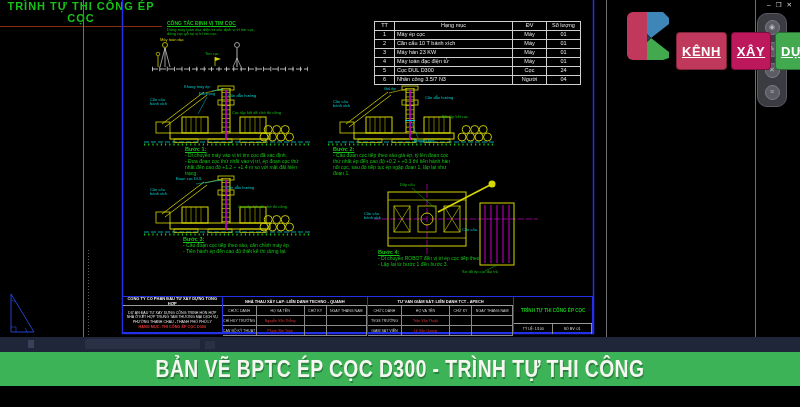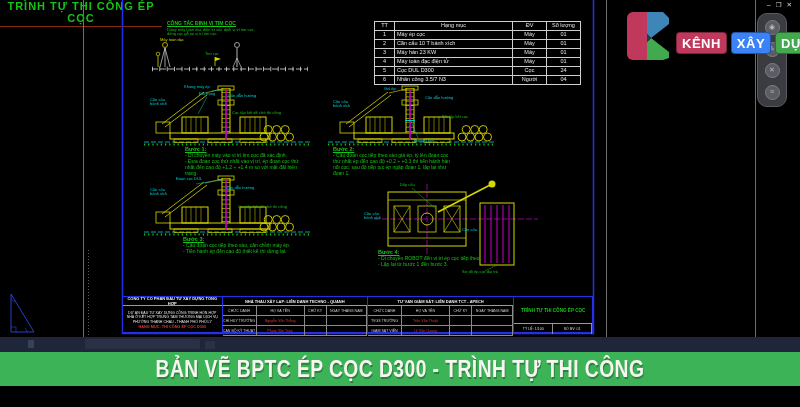--- a/index.html
+++ b/index.html
@@ -44,23 +44,23 @@
   .company-red{color:#e03434;font-size:3.8px;font-weight:bold;margin-top:1px;}
   .tbtitle{height:26px;display:flex;align-items:center;justify-content:center;
     color:#17c217;font-size:4.6px;font-weight:bold;text-align:center;padding:0 2px;}
   .tbfoot{height:10px;display:grid;grid-template-columns:1fr 1fr;
     border-top:0.7px solid #9a9a9a;}
   .tbfoot div{border-right:0.6px solid #8a8a8a;color:#dcdcdc;font-size:3.6px;
     display:flex;align-items:center;justify-content:center;}
   
   .logo{position:absolute;left:626px;top:8px;display:flex;align-items:flex-start;}
   .pills{display:flex;gap:4px;margin-top:24px;margin-left:6px;}
-  .pill{height:20px;padding:0 5px;border-radius:4px;color:#fff;font-weight:bold;
+  .pill{height:20px;padding:8px 5px;border-radius:4px;color:#fff;font-weight:bold;
     font-size:13px;display:flex;align-items:center;border:1px solid rgba(0,0,0,.35);
-    letter-spacing:.5px;}
+    letter-spacing:.5px;text-decoration:underline;}
   
   .winctl{position:absolute;left:767px;top:1px;display:flex;gap:5px;
     color:#dcdcdc;font-size:6.5px;}
   .winctl span{cursor:default;}
   .sidebar{position:absolute;left:757px;top:13px;width:28px;height:92px;
     background:#3b3b42;border:1px solid #5a5a62;border-radius:10px;
     display:flex;flex-direction:column;align-items:center;justify-content:space-evenly;}
   .tool{width:13px;height:13px;border-radius:50%;background:#5c5c64;
     border:1px solid #7e7e88;color:#b8b8c0;font-size:7px;line-height:12px;
     text-align:center;}
@@ -379,21 +379,21 @@
 
 <div class="logo">
   <svg width="44" height="56" viewBox="0 0 44 56">
     <path d="M7,4 h14 v48 h-14 a6,6 0 0 1 -6,-6 v-36 a6,6 0 0 1 6,-6 z" fill="#c0395c"></path>
     <polygon points="21,4 37,4 43,10 43,16 25,30 21,26" fill="#3e86b8"></polygon>
     <polygon points="21,34 25,30 43,44 43,50 37,52 21,52" fill="#43a94e"></polygon>
     <polygon points="21,26 25,30 21,34" fill="#1f3f52"></polygon>
   </svg>
   <div class="pills">
     <div class="pill" style="background:#c0395c;">KÊNH</div>
-    <div class="pill" style="background:#3b82f6;">XÂY</div>
+    <div class="pill" style="background:#be185d;">XÂY</div>
     <div class="pill" style="background:#43a94e;">DỰNG</div>
   </div>
 </div>
 
 <div class="strip">
   <div class="b2"></div>
   <div class="b1"></div>
   <div class="b3"></div>
 </div>
 <div class="banner">

